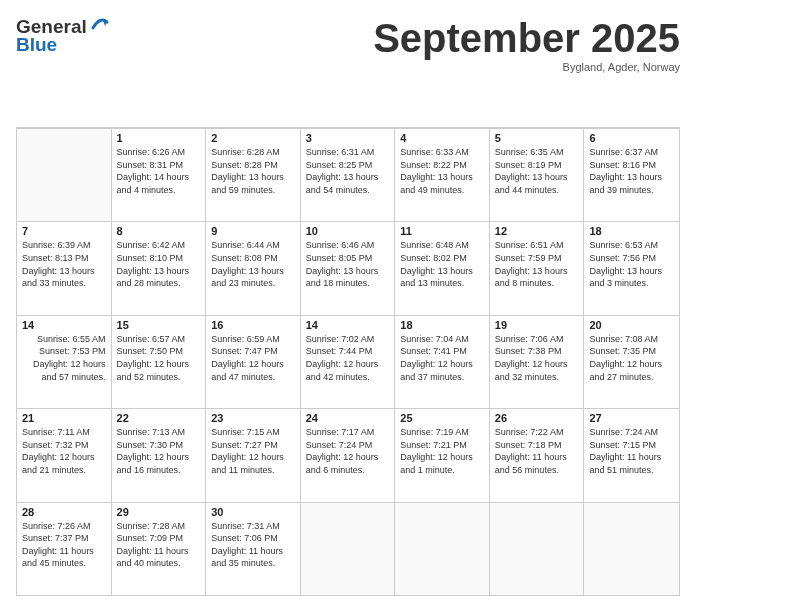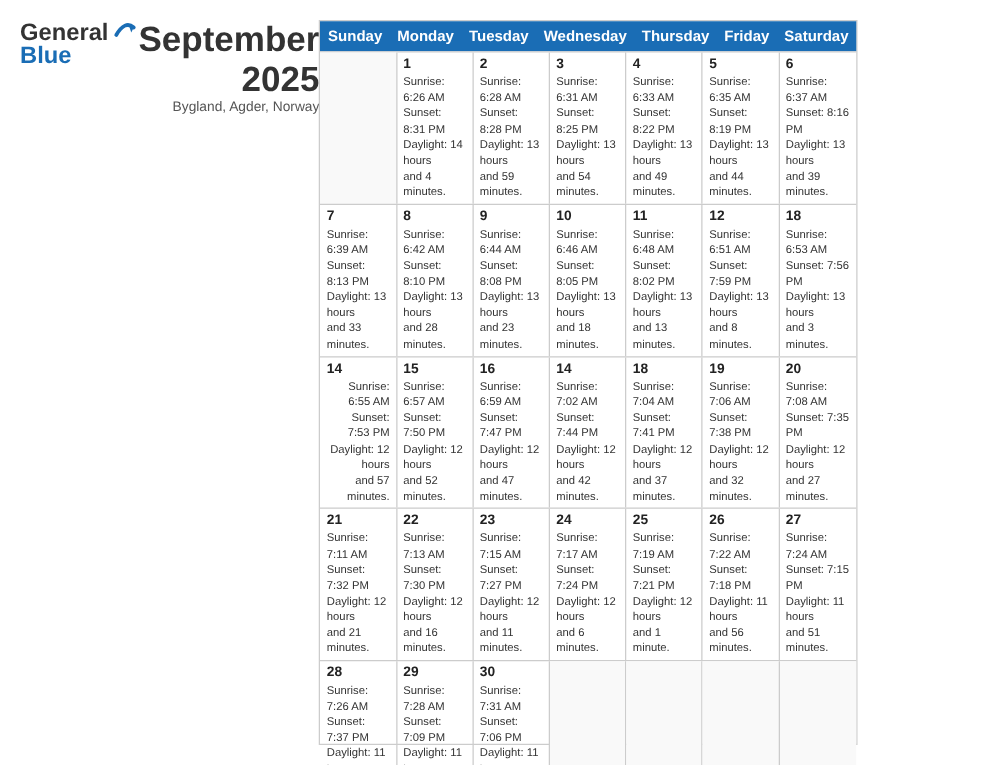--- a/index.html
+++ b/index.html
@@ -8,36 +8,38 @@
       height: 612px;
       font-family: Arial, sans-serif;
       background: #fff;
       overflow: hidden;
     }
     .page {
       width: 696px;
       height: 612px;
       padding: 16px;
       display: flex;
+      flex-direction: column;
+      gap: 44px;
     }
     .header {
       display: flex;
       align-items: flex-start;
       justify-content: space-between;
       margin-bottom: 10px;
     }
     .logo {
       display: flex;
       align-items: center;
     }
     .title-block {
       text-align: right;
     }
     .month-title {
-      font-size: 28px;
+      font-size: 40px;
       font-weight: bold;
       color: #333;
     }
     .location {
       font-size: 11px;
       color: #555;
     }
     .calendar {
       flex: 1;
       display: flex;
@@ -110,29 +112,20 @@
         <span style="font-size:19px;font-weight:bold;color:#1a6db5;margin-top:-4px;">Blue</span>
       </div>
     </div>
     <div class="title-block">
       <div class="month-title">September 2025</div>
       <div class="location">Bygland, Agder, Norway</div>
     </div>
   </div>
 
   <div class="calendar">
-    <div class="cal-header">
-    <div class="cal-header-cell">Sunday</div>
-        <div class="cal-header-cell">Monday</div>
-        <div class="cal-header-cell">Tuesday</div>
-        <div class="cal-header-cell">Wednesday</div>
-        <div class="cal-header-cell">Thursday</div>
-        <div class="cal-header-cell">Friday</div>
-        <div class="cal-header-cell">Saturday</div>
-      </div>
     <div class="cal-body">
     <div class="cal-row">
           <div class="cal-cell empty"></div>
           <div class="cal-cell">
             <div class="day-num">1</div>
             <div class="day-info" style="white-space: pre-line;">Sunrise: 6:26 AM
 Sunset: 8:31 PM
 Daylight: 14 hours
 and 4 minutes.</div>
           </div>

